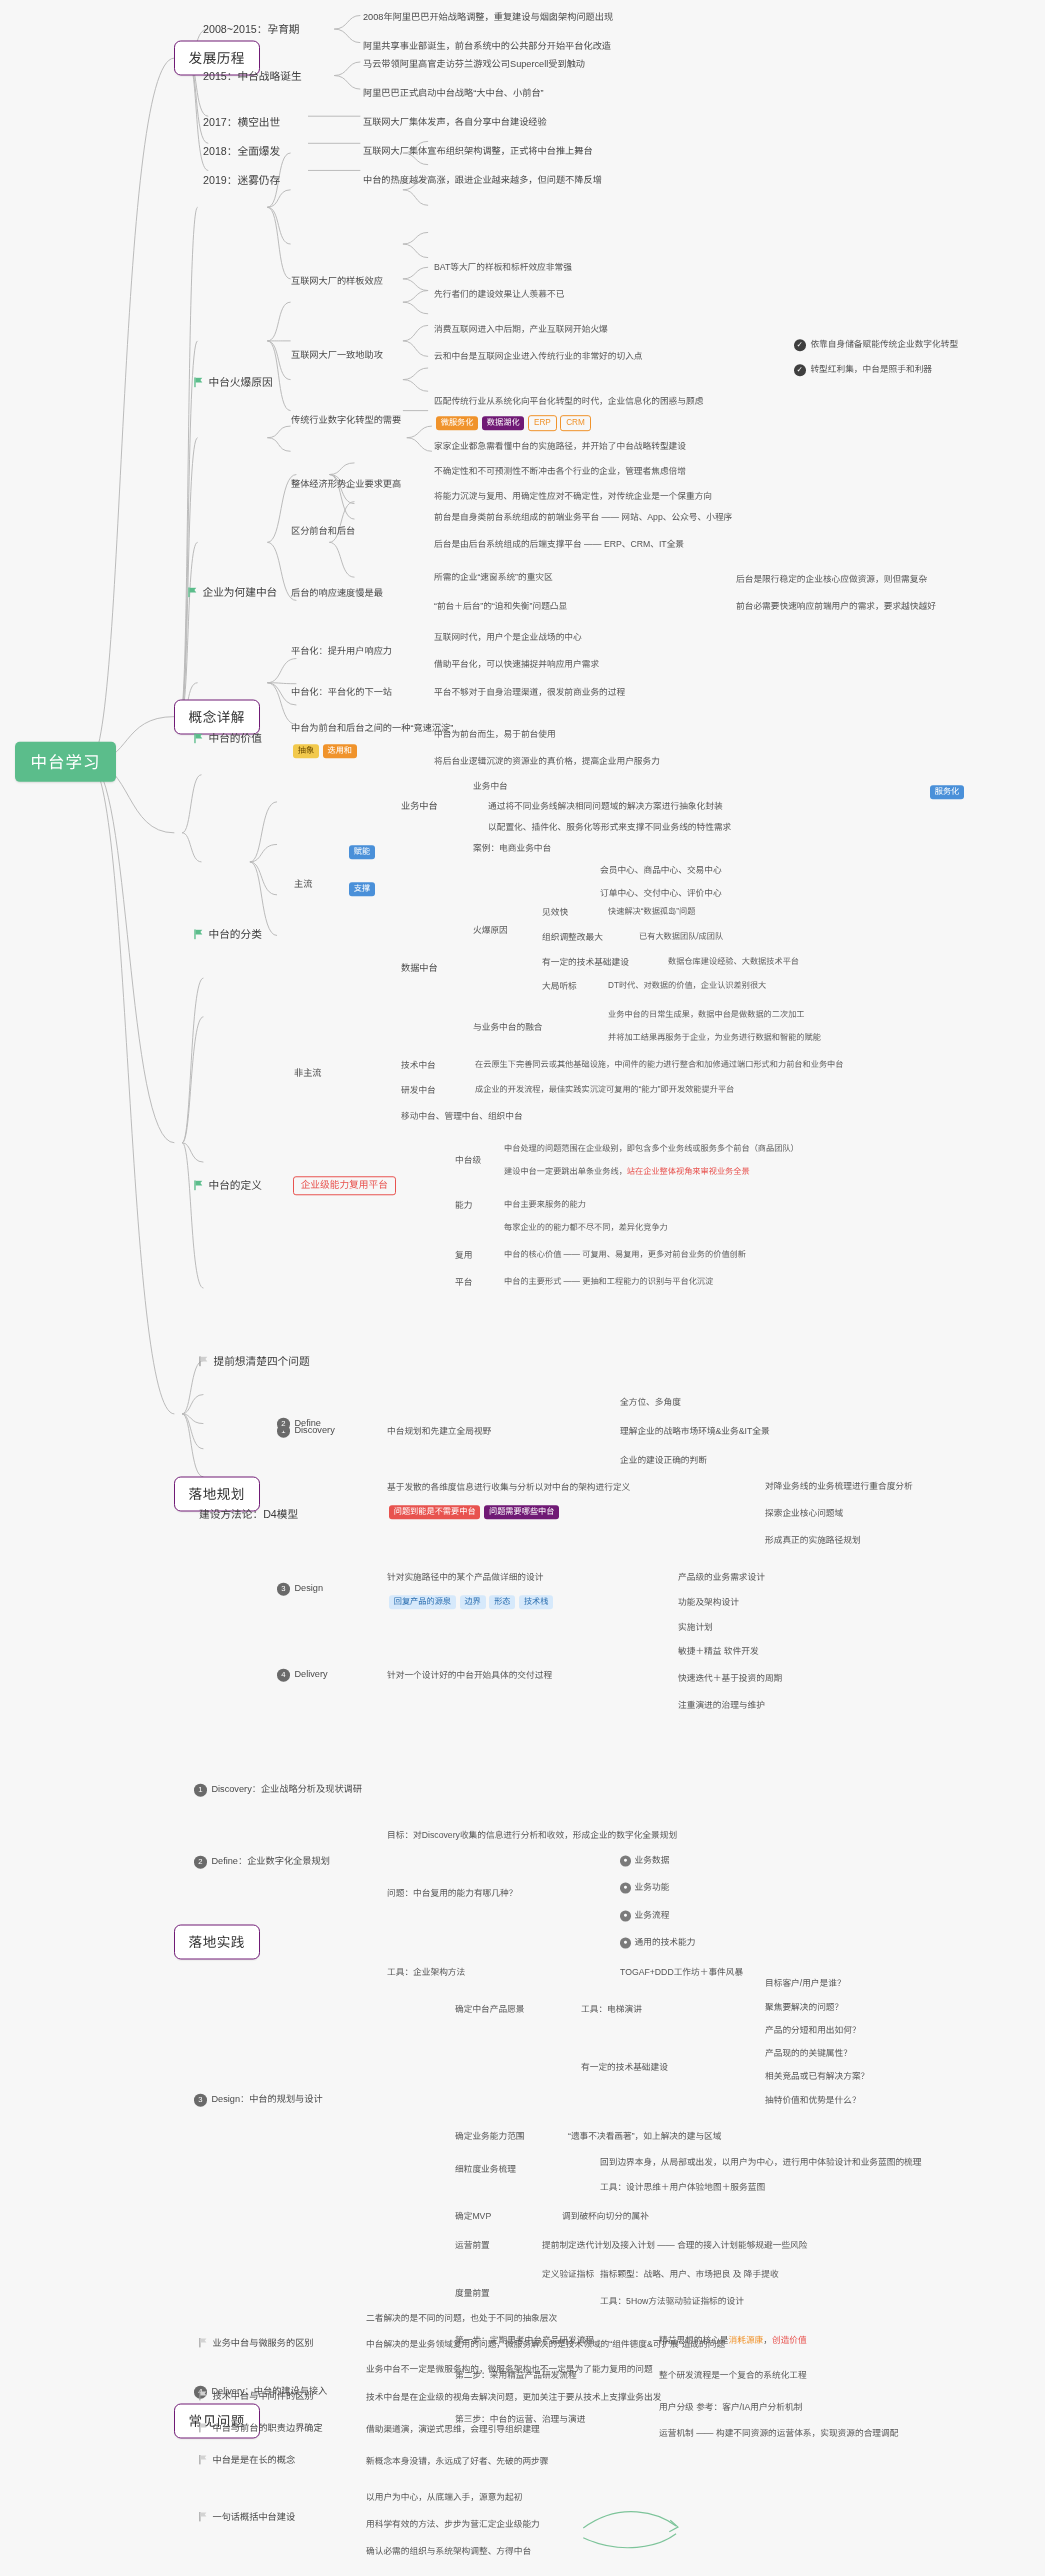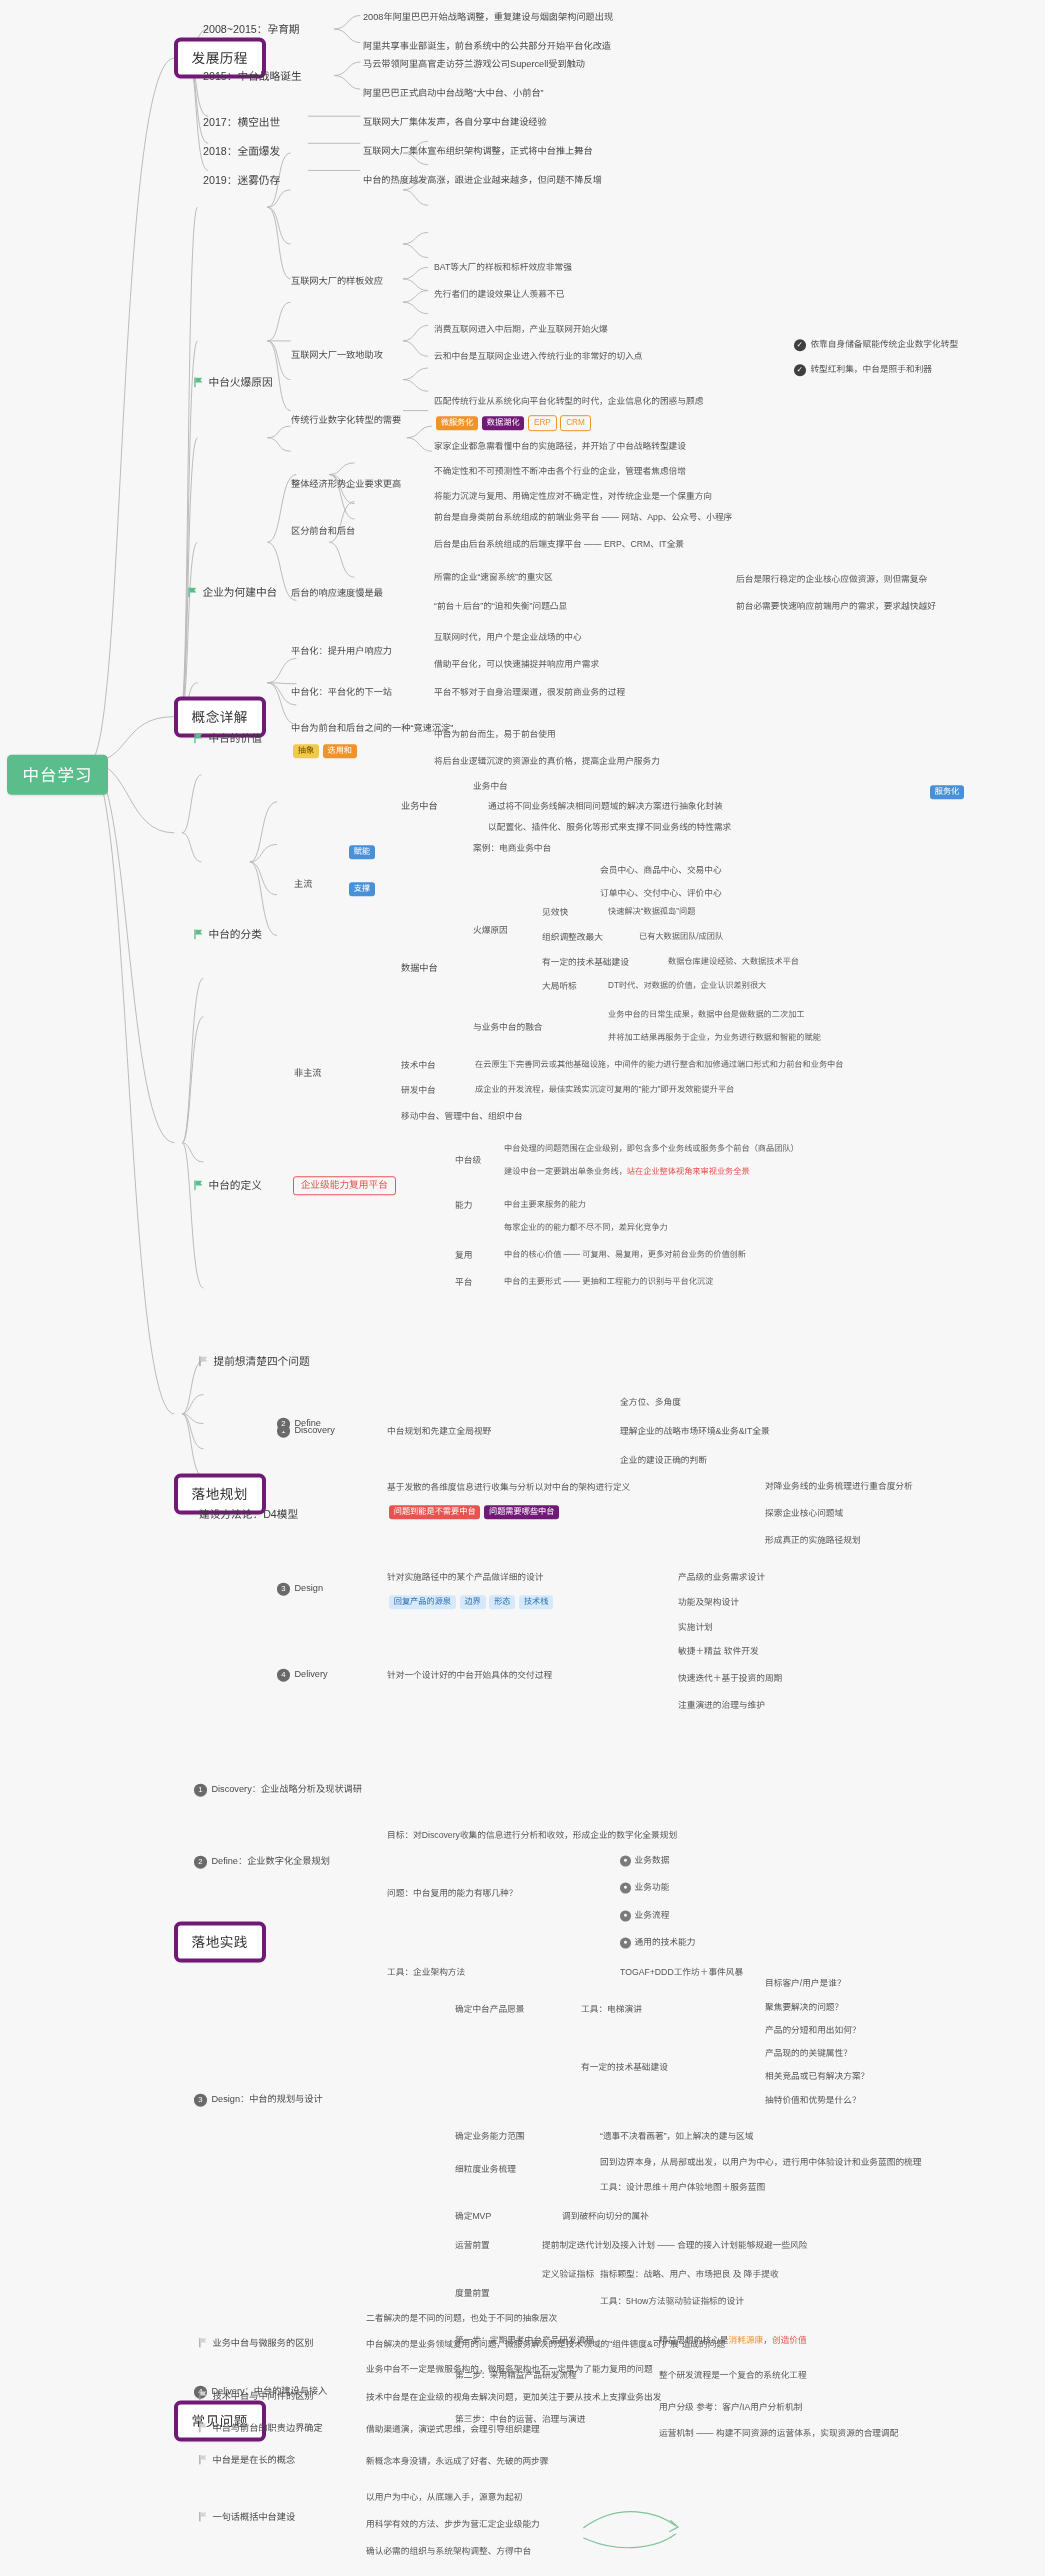--- a/index.html
+++ b/index.html
@@ -29,21 +29,21 @@
     color:#ffffff;
     font-size:16.5px;
     padding:10.7px 15.5px;
     border-radius:4.8px;
     letter-spacing:1px;
     box-shadow:0 1px 1.9px rgba(0,0,0,.10);
   }
   
   .l1{
     background:#ffffff;
-    border:4px solid #701a75;
+    border:1px solid #701a75;
     border-radius:6.8px;
     font-size:13.6px;
     padding:8.7px 13.6px;
     color:#333;
     letter-spacing:0.5px;
     box-shadow:0 1px 1px rgba(0,0,0,.04);
   }
   
   .l2{font-size:10.7px;color:#3c3c3c;}
   .l3{font-size:9.2px;color:#4a4a4a;}
@@ -196,21 +196,21 @@
       <path d="M188 1180 C 198 1180 196 1330 210 1330"></path>
 
       <path d="M188 1460 C 198 1460 196 1405 210 1405"></path>
       <path d="M188 1460 C 198 1460 196 1440 210 1440"></path>
       <path d="M188 1460 C 198 1460 196 1470 210 1470"></path>
       <path d="M188 1460 C 198 1460 196 1496 210 1496"></path>
       <path d="M188 1460 C 198 1460 196 1525 210 1525"></path>
     </g>
   </svg>
 
-  <div class="node root" style="left:7px;top:762px;margin-top:13px;">中台学习</div>
+  <div class="node root" style="left:15px;top:762px;">中台学习</div>
 
   <div class="node l1" style="left:174px;top:58px;">发展历程</div>
   <div class="node l1" style="left:174px;top:717px;">概念详解</div>
   <div class="node l1" style="left:174px;top:1494px;">落地规划</div>
   <div class="node l1" style="left:174px;top:1942px;">落地实践</div>
   <div class="node l1" style="left:174px;top:2421px;">常见问题</div>
 
   <div class="node l2" style="left:203px;top:29px;">2008~2015：孕育期</div>
   <div class="node l3" style="left:363px;top:17.4px;">2008年阿里巴巴开始战略调整，重复建设与烟囱架构问题出现</div>
   <div class="node l3" style="left:363px;top:46px;">阿里共享事业部诞生，前台系统中的公共部分开始平台化改造</div>
@@ -458,21 +458,21 @@
   <div class="node l4" style="left:581px;top:2009px;">工具：电梯演讲</div>
   <div class="node l4" style="left:581px;top:2067px;">有一定的技术基础建设</div>
   <div class="node l4" style="left:765px;top:1983px;">目标客户/用户是谁？</div>
   <div class="node l4" style="left:765px;top:2007px;">聚焦要解决的问题？</div>
   <div class="node l4" style="left:765px;top:2030px;">产品的分短和用出如何？</div>
   <div class="node l4" style="left:765px;top:2053px;">产品现的的关键属性？</div>
   <div class="node l4" style="left:765px;top:2076px;">相关竞品或已有解决方案？</div>
   <div class="node l4" style="left:765px;top:2100px;">抽特价值和优势是什么？</div>
 
   <div class="node l4" style="left:455px;top:2136px;">确定业务能力范围</div>
-  <div class="node l4" style="left:600px;top:2136px;">“遗事不决看画著”，如上解决的建与区域</div>
+  <div class="node l4" style="left:568px;top:2136px;">“遗事不决看画著”，如上解决的建与区域</div>
   <div class="node l4" style="left:455px;top:2169px;">细粒度业务梳理</div>
   <div class="node l4" style="left:600px;top:2162px;">回到边界本身，从局部或出发，以用户为中心，进行用中体验设计和业务蓝图的梳理</div>
   <div class="node l4" style="left:600px;top:2187px;">工具：设计思维＋用户体验地图＋服务蓝图</div>
   <div class="node l4" style="left:455px;top:2216px;">确定MVP</div>
   <div class="node l4" style="left:562px;top:2216px;">调到破杯向切分的属补</div>
   <div class="node l4" style="left:455px;top:2245px;">运营前置</div>
   <div class="node l4" style="left:542px;top:2245px;">提前制定迭代计划及接入计划 —— 合理的接入计划能够规避一些风险</div>
   <div class="node l4" style="left:455px;top:2293px;">度量前置</div>
   <div class="node l4" style="left:542px;top:2274px;">定义验证指标</div>
   <div class="node l4" style="left:600px;top:2274px;">指标颗型：战略、用户、市场把良 及 降手提收</div>

